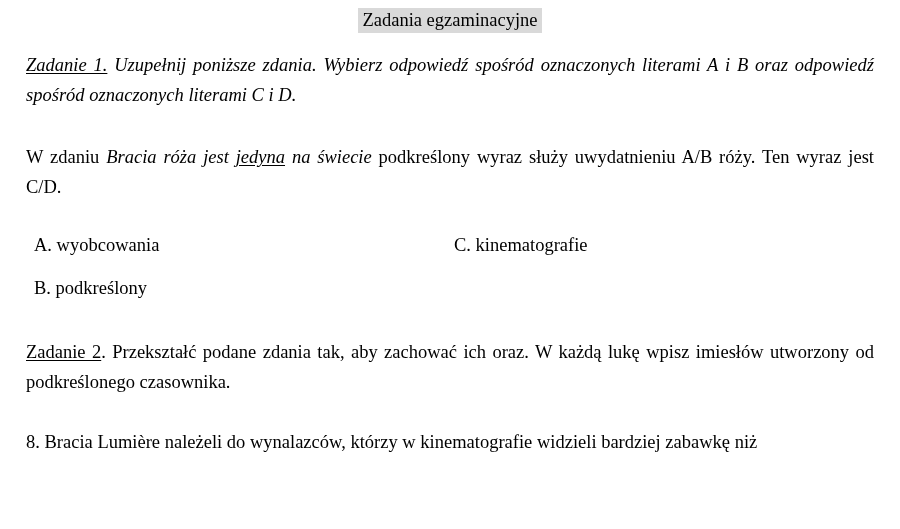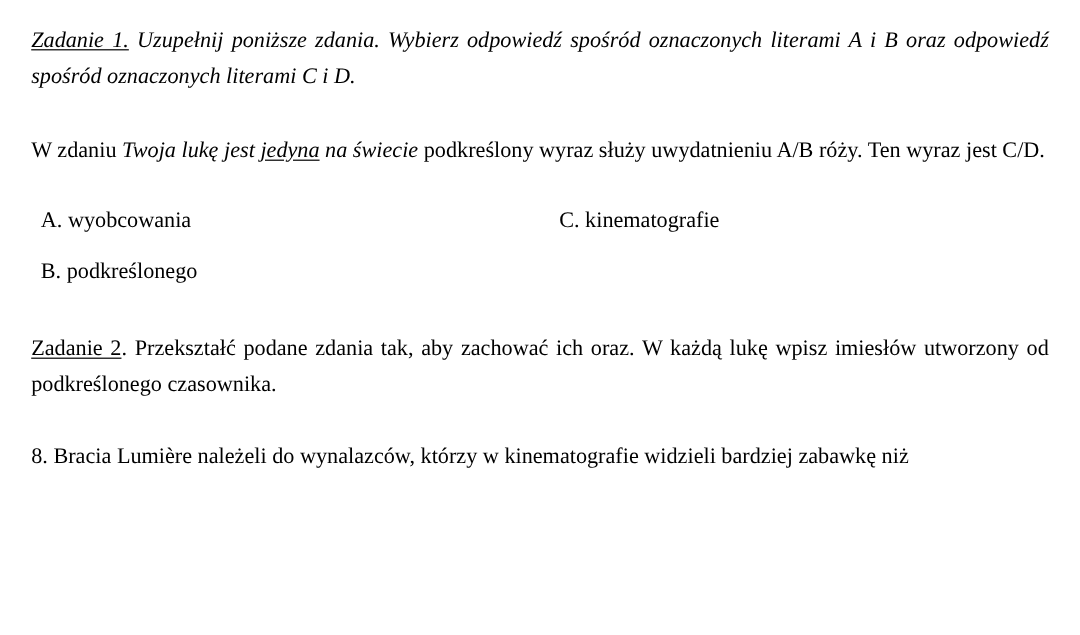--- a/index.html
+++ b/index.html
@@ -60,48 +60,50 @@
   .it-u { font-style: italic; text-decoration: underline; text-underline-offset: 2px; }
 
   .options {
     padding-top: 28px;
     font-size: 18.5px;
     line-height: 1.62;
   }
   .option-row {
     display: flex;
     padding-left: 8px;
-    gap: 12px;
   }
   .option-row + .option-row { margin-top: 13px; }
   .opt-left { width: 420px; flex: 0 0 420px; }
   .opt-right { flex: 1 1 auto; }
 </style>
 </head>
 <body>
 
 <div class="page">
 
 
+  <div class="doc-subtitle-row">
+    <span class="doc-subtitle">Zadania egzaminacyjne</span>
+  </div>
 
   <p class="para task1-intro">
     <span class="u">Zadanie 1.</span><span> Uzupełnij poniższe zdania. Wybierz odpowiedź spośród oznaczonych literami A i B oraz odpowiedź spośród oznaczonych literami C i D.</span>
   </p>
 
   <p class="para sentence-block">
-    <span>W zdaniu </span><span class="it">Twoja lukę jest </span><span class="it-u">jedyna</span><span class="it"> na świecie</span><span> podkreślony wyraz służy uwydatnieniu A/B róży. Ten wyraz jest C/D.</span>
+    <span>W zdaniu </span><span class="it">Bracia róża jest </span><span class="it-u">jedyna</span><span class="it"> na świecie</span><span> podkreślony wyraz służy uwydatnieniu A/B róży. Ten wyraz jest C/D.</span>
   </p>
 
   <div class="options">
     <div class="option-row">
       <span class="opt-left">A. wyobcowania</span>
       <span class="opt-right">C. kinematografie</span>
     </div>
     <div class="option-row">
-      <span class="opt-left">B. podkreślonego</span>
+      <span class="opt-left">B. podkreślony</span>
     </div>
   </div>
 
   <p class="para task2-intro">
     <span class="u">Zadanie 2</span><span>. Przekształć podane zdania tak, aby zachować ich oraz. W każdą lukę wpisz imiesłów utworzony od podkreślonego czasownika.</span>
   </p>
 
   <p class="para item-line">
     <span>8. Bracia Lumière należeli do wynalazców, którzy w kinematografie widzieli bardziej zabawkę niż</span>
   </p>

